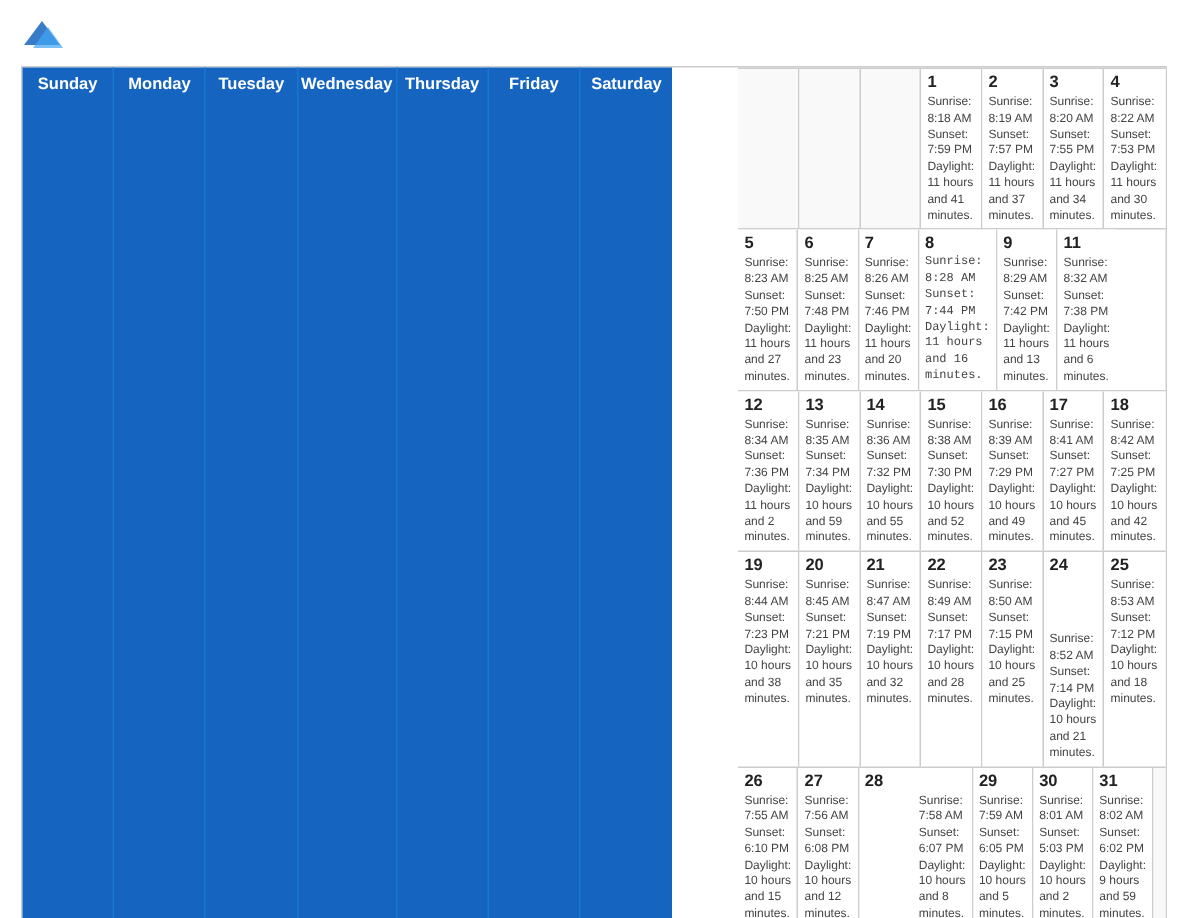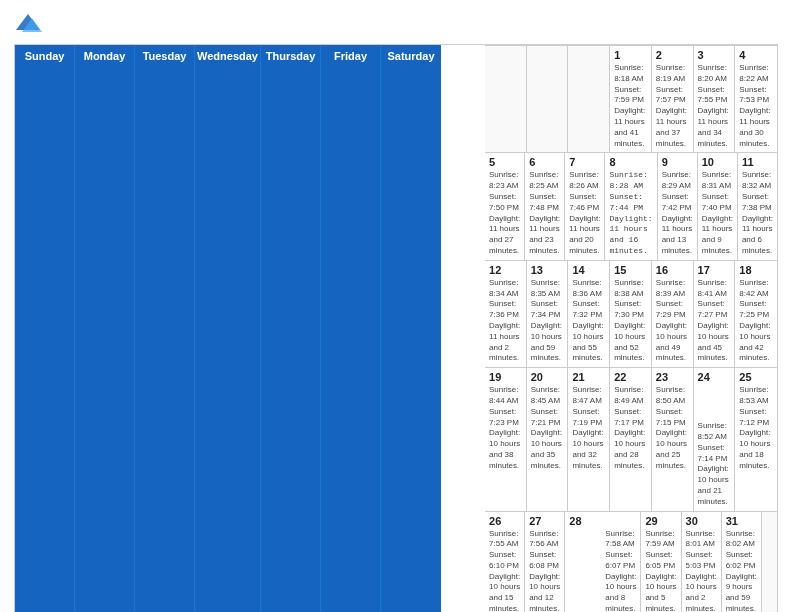--- a/index.html
+++ b/index.html
@@ -196,26 +196,20 @@
 Sunset: 7:44 PM
 Daylight: 11 hours and 16 minutes.</div>
           </div>
           <div class="cal-cell">
             <div class="day-number">9</div>
             <div class="cell-text" style="white-space: pre-line;">Sunrise: 8:29 AM
 Sunset: 7:42 PM
 Daylight: 11 hours and 13 minutes.</div>
           </div>
           <div class="cal-cell">
-            <div class="day-number">10</div>
-            <div class="cell-text" style="white-space: pre-line;">Sunrise: 8:31 AM
-Sunset: 7:40 PM
-Daylight: 11 hours and 9 minutes.</div>
-          </div>
-          <div class="cal-cell">
             <div class="day-number">11</div>
             <div class="cell-text" style="white-space: pre-line;">Sunrise: 8:32 AM
 Sunset: 7:38 PM
 Daylight: 11 hours and 6 minutes.</div>
           </div>
         </div>
         <div class="cal-row">
           <div class="cal-cell">
             <div class="day-number">12</div>
             <div class="cell-text" style="white-space: pre-line;">Sunrise: 8:34 AM

